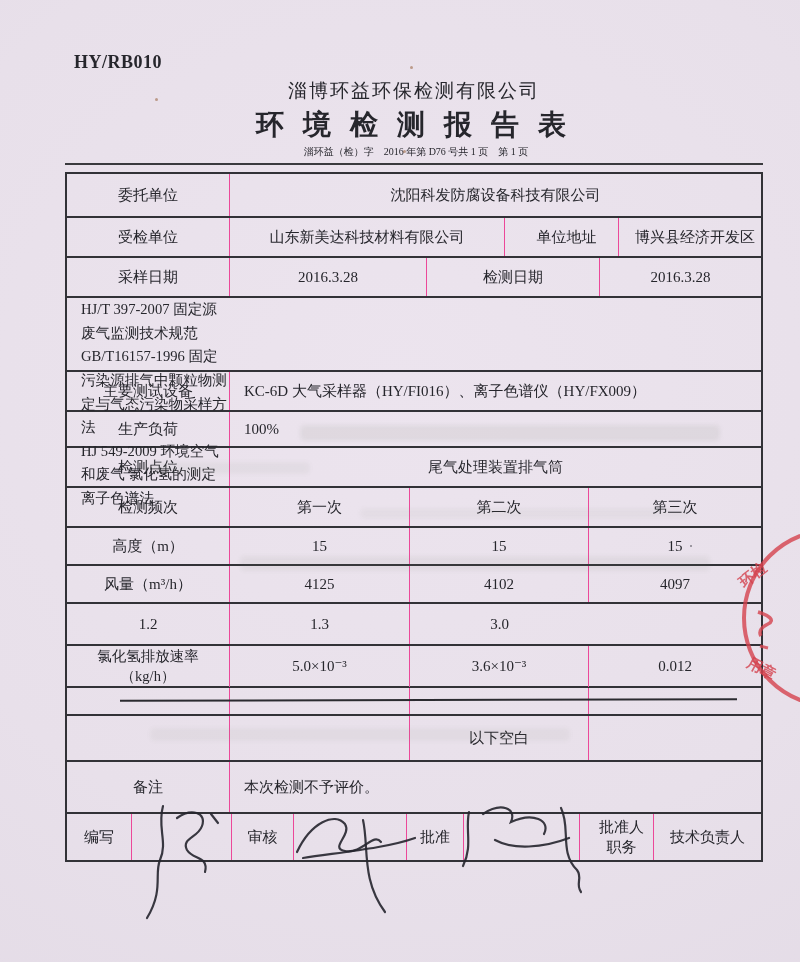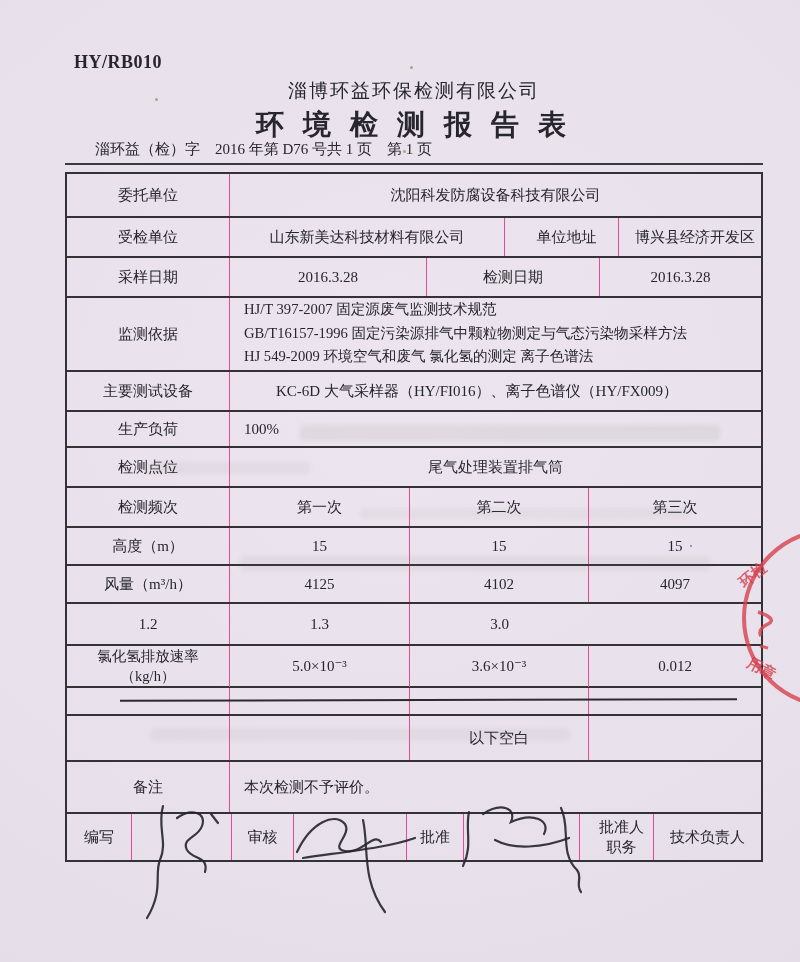--- a/index.html
+++ b/index.html
@@ -9,22 +9,22 @@
       radial-gradient(120% 90% at 50% 40%, #ece4ee 0%, #e8e0ea 55%, #e2dae5 100%);
     font-family:"Liberation Serif","DejaVu Serif",serif;
     color:#26262c;
   }
   .abs{position:absolute;}
   
   .form-code{left:74px;top:52px;font-size:18px;font-weight:bold;letter-spacing:.5px;}
   .company{left:65px;top:78px;width:698px;text-align:center;font-size:19px;letter-spacing:2px;}
   .title{left:65px;top:106px;width:698px;text-align:center;font-size:28px;font-weight:bold;letter-spacing:6px;}
   .docline{
-    left:65px;top:139px;width:698px;height:26px;display:flex;justify-content:flex-start;
-    align-items:flex-end;font-size:15px;border-bottom:2px solid #3a3a3e;box-sizing:border-box;
+    left:65px;top:139px;width:698px;height:26px;display:flex;justify-content:center;
+    align-items:flex-end;font-size:10px;border-bottom:2px solid #3a3a3e;box-sizing:border-box;
     padding:0 26px 4px 30px;
   }
   
   .tbl{left:65px;top:172px;width:698px;border:2px solid #323237;box-sizing:border-box;}
   .row{display:grid;box-sizing:border-box;border-bottom:2px solid #323237;}
   .row:last-child{border-bottom:none;}
   .r-a{grid-template-columns:163px 1fr;}
   .r-b{grid-template-columns:163px 275px 114px 1fr;}
   .r-c{grid-template-columns:163px 197px 173px 1fr;}
   .r-d{grid-template-columns:163px 180px 179px 1fr;}
@@ -78,29 +78,28 @@
   </div>
 
   <div class="row r-c" style="height:40px;">
     <div class="cell">采样日期</div>
     <div class="cell">2016.3.28</div>
     <div class="cell">检测日期</div>
     <div class="cell">2016.3.28</div>
   </div>
 
   <div class="row r-a" style="height:74px;">
-    <div class="cell">监测依据</div>
     <div class="cell col left basis">
       <div>HJ/T 397-2007  固定源废气监测技术规范</div>
       <div>GB/T16157-1996 固定污染源排气中颗粒物测定与气态污染物采样方法</div>
       <div>HJ 549-2009 环境空气和废气  氯化氢的测定  离子色谱法</div>
     </div>
   </div>
 
-  <div class="row r-a" style="height:40px;gap:32px;">
+  <div class="row r-a" style="height:40px;">
     <div class="cell">主要测试设备</div>
     <div class="cell left">KC-6D 大气采样器（HY/FI016）、离子色谱仪（HY/FX009）</div>
   </div>
 
   <div class="row r-a" style="height:36px;">
     <div class="cell">生产负荷</div>
     <div class="cell left">100%</div>
   </div>
 
   <div class="row r-a" style="height:40px;">

